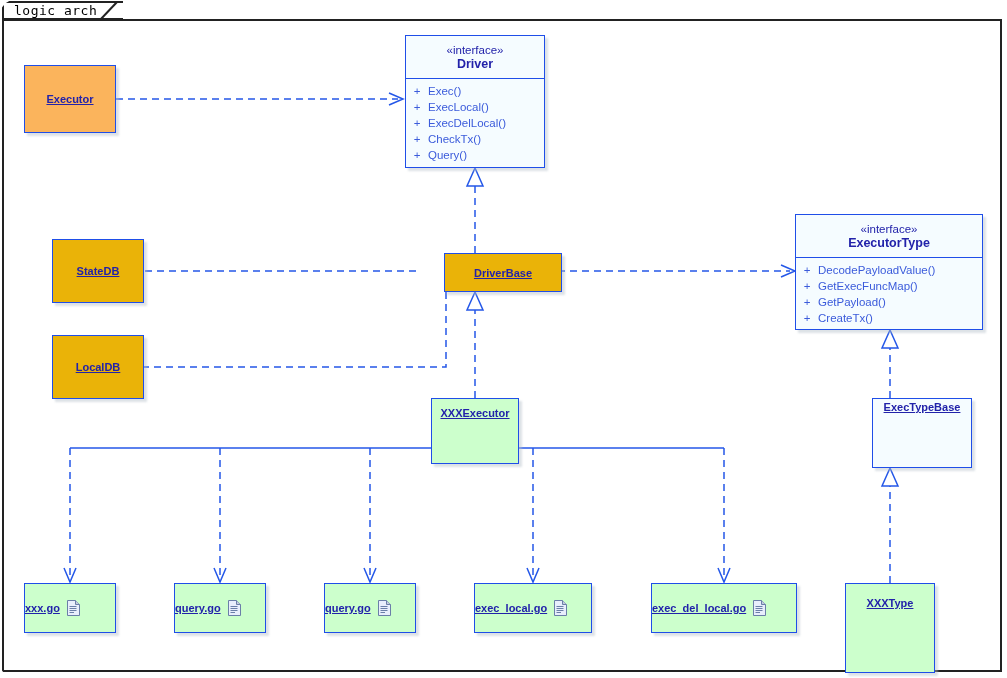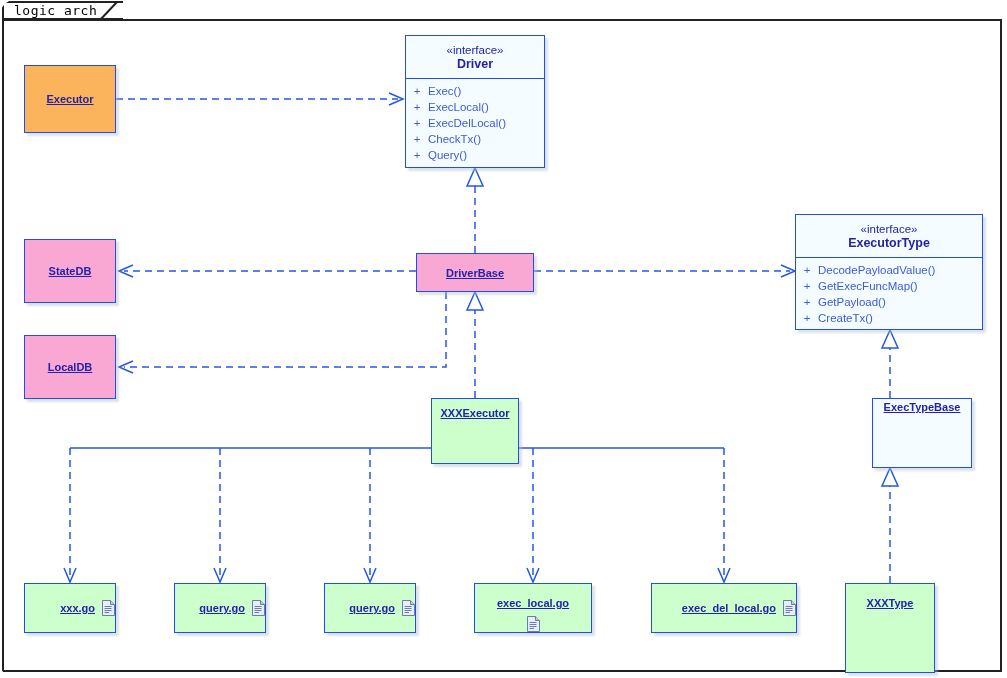--- a/index.html
+++ b/index.html
@@ -13,26 +13,26 @@
              padding:0 26px 0 10px;display:flex;align-items:center;background:#fff;z-index:5;}
   .title-tab span{font-family:"DejaVu Sans Mono","Liberation Mono",monospace;font-size:13px;color:#000;letter-spacing:0.5px;white-space:nowrap;}
   .tab-slant{position:absolute;top:1px;height:20px;width:18px;z-index:6;}
 
   
   .node{position:absolute;box-sizing:border-box;border:1.6px solid #1f4ee8;
         box-shadow:3px 3px 2px rgba(180,190,200,.45);}
   .node .caption{font-weight:bold;font-size:11px;color:#2222aa;text-align:center;white-space:nowrap;text-decoration:underline;}
 
   .plain{display:flex;align-items:center;justify-content:center;}
-  .pale{background:#f9a8d4;}
+  .pale{background:#eab308;margin-left:28px;}
   .green{background:#ccffcc;}
   .orange{background:#fbb45c;}
 
   
-  .filenode{display:flex;align-items:center;justify-content:flex-end;gap:7px;}
+  .filenode{display:flex;align-items:center;justify-content:flex-start;gap:7px;}
   .filenode .caption{text-align:left;}
   .docicon{width:13px;height:16px;flex:0 0 auto;}
 
   
   .iface{background:#f5fcff;padding:0;}
   .iface .hdr{padding:7px 8px 6px;text-align:center;}
   .iface .stereo{font-size:11.5px;color:#2222aa;line-height:14px;}
   .iface .name{font-weight:bold;font-size:12.5px;color:#2222aa;line-height:15px;}
   .iface .sep{height:0;border-top:1.6px solid #1f4ee8;}
   .iface .ops{padding:4px 0 5px 0;}
@@ -221,21 +221,21 @@
 
   <div class="node filenode green" style="left:324px;top:583px;width:92px;height:50px;">
     <div class="caption">query.go</div>
     <svg class="docicon" viewBox="0 0 13 16">
       <path d="M0.5 0.5 H8.5 L12.5 4.5 V15.5 H0.5 Z" fill="#e8eefc" stroke="#6a7fa8" stroke-width="1"></path>
       <path d="M8.5 0.5 V4.5 H12.5" fill="#c3ccdd" stroke="#6a7fa8" stroke-width="1"></path>
       <path d="M2.5 6.5 H9.5 M2.5 8.5 H9.5 M2.5 10.5 H9.5 M2.5 12.5 H7" stroke="#6a7fa8" stroke-width="1"></path>
     </svg>
   </div>
 
-  <div class="node filenode green" style="left:474px;top:583px;width:118px;height:50px;flex-direction:column;">
+  <div class="node filenode green" style="left:474px;top:583px;width:118px;height:50px;">
     <div class="caption">exec_local.go</div>
     <svg class="docicon" viewBox="0 0 13 16">
       <path d="M0.5 0.5 H8.5 L12.5 4.5 V15.5 H0.5 Z" fill="#e8eefc" stroke="#6a7fa8" stroke-width="1"></path>
       <path d="M8.5 0.5 V4.5 H12.5" fill="#c3ccdd" stroke="#6a7fa8" stroke-width="1"></path>
       <path d="M2.5 6.5 H9.5 M2.5 8.5 H9.5 M2.5 10.5 H9.5 M2.5 12.5 H7" stroke="#6a7fa8" stroke-width="1"></path>
     </svg>
   </div>
 
   <div class="node filenode green" style="left:651px;top:583px;width:146px;height:50px;">
     <div class="caption">exec_del_local.go</div>

